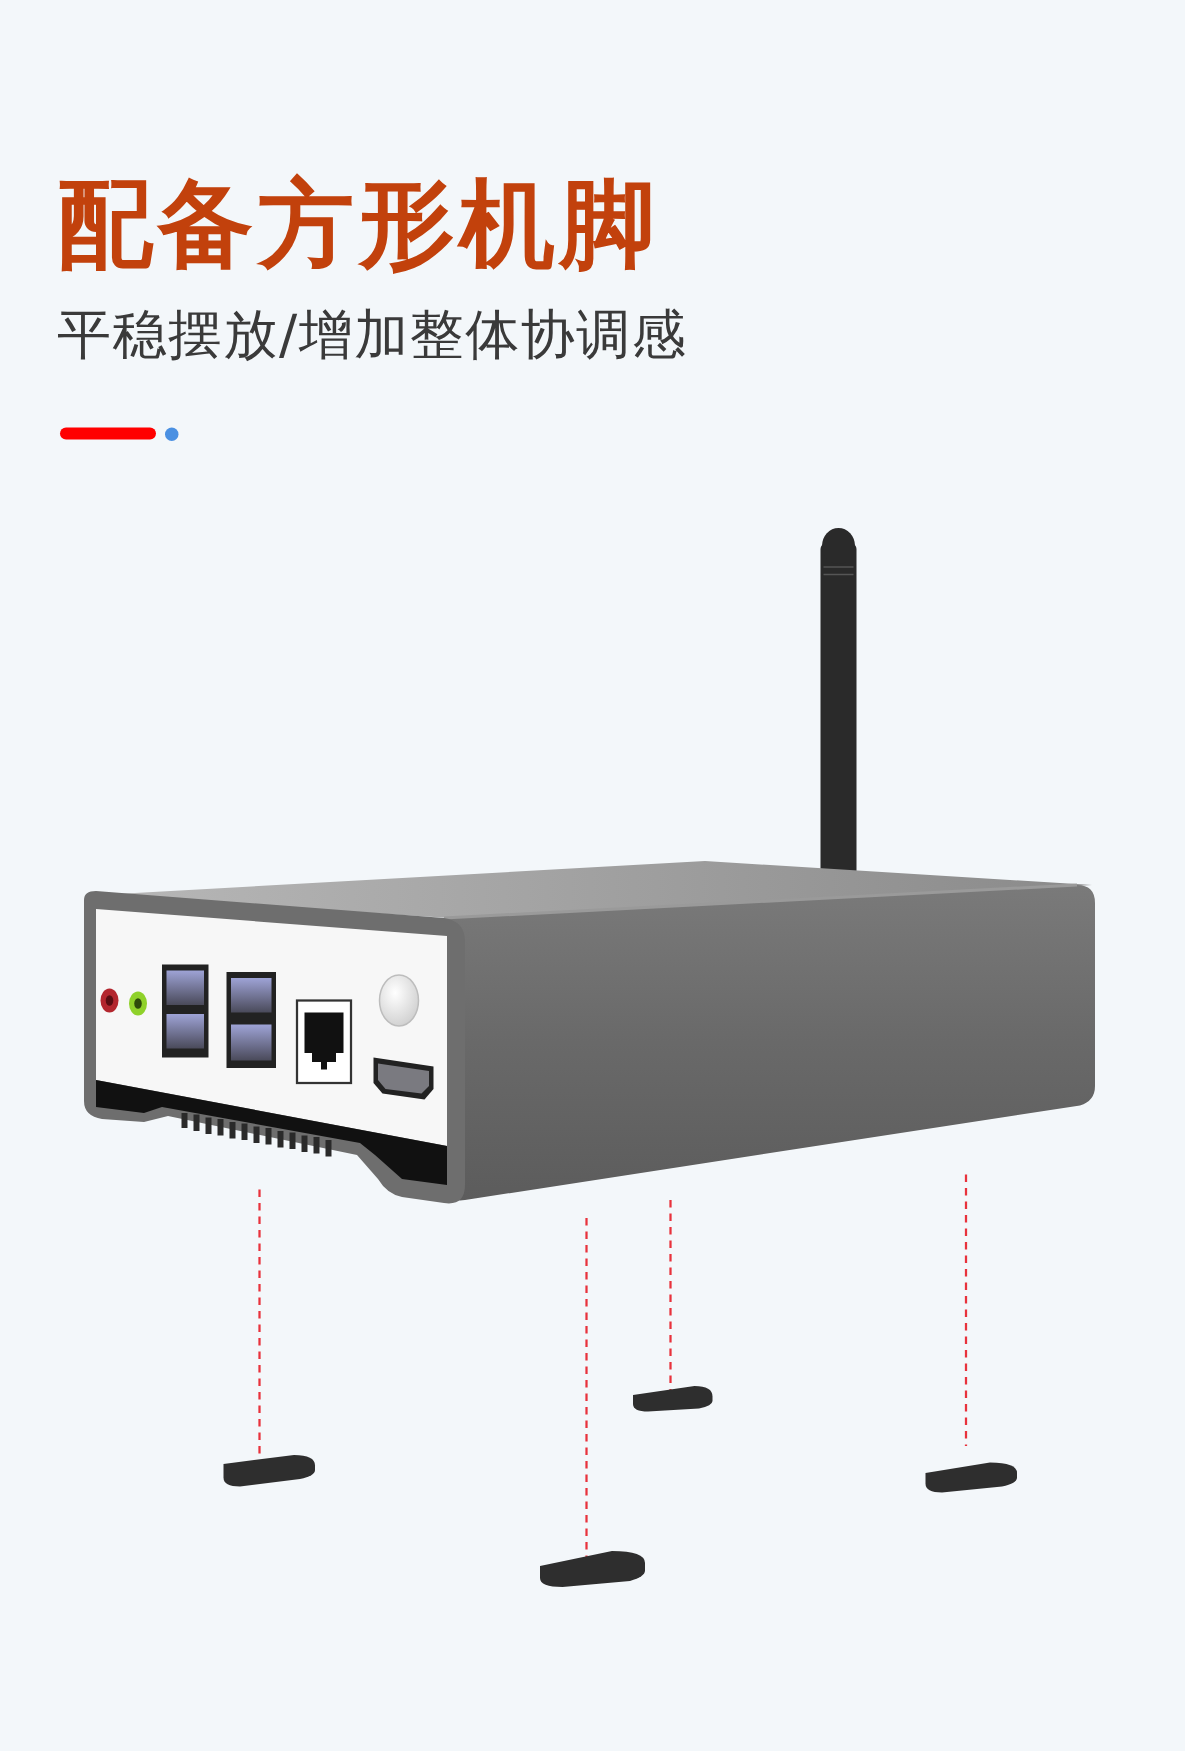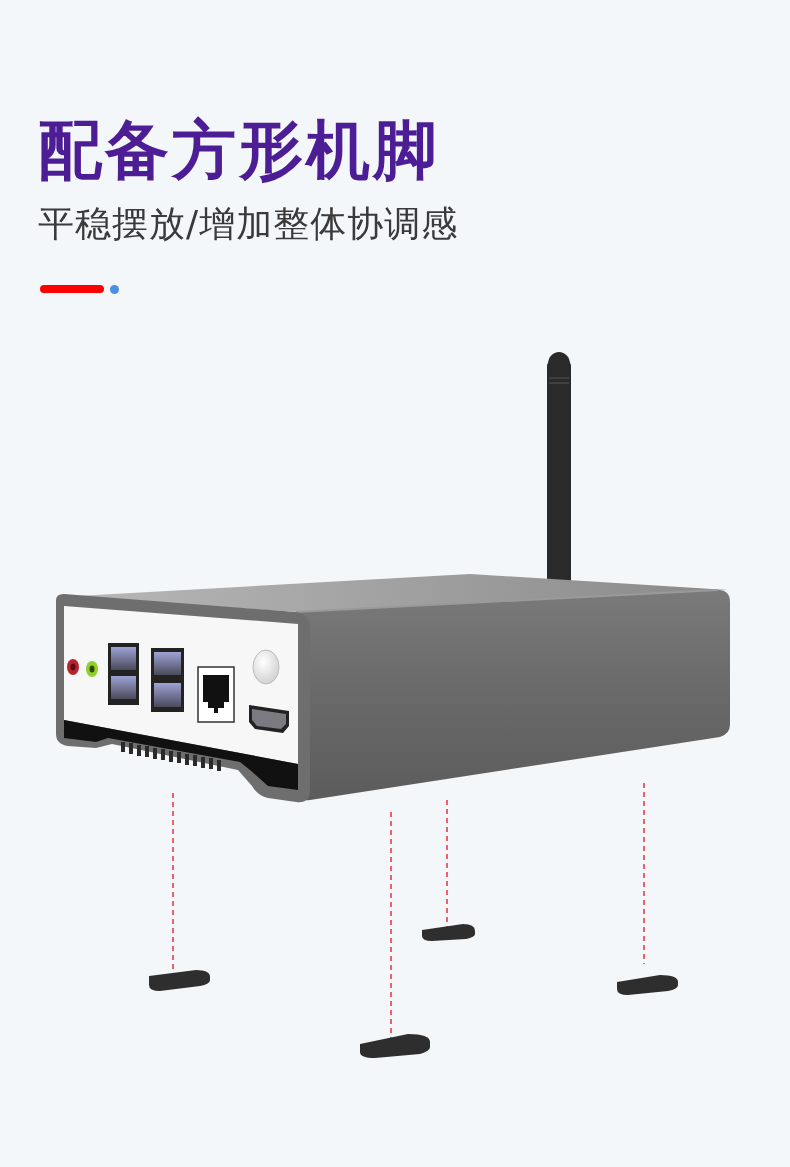--- a/index.html
+++ b/index.html
@@ -4,21 +4,21 @@
 <style>
   html, body { margin: 0; padding: 0; }
   body {
     width: 790px; height: 1167px; overflow: hidden;
     background: #f3f7fa;
     position: relative;
     font-family: "DejaVu Sans", "Liberation Sans", sans-serif;
   }
   .title {
     position: absolute; left: 38px; top: 110px;
-    font-size: 64px; font-weight: bold; color: #4c1d95;
+    font-size: 64px; font-weight: bold; color: #c2410c;
     letter-spacing: 3px; line-height: 80px; white-space: nowrap;
   }
   .subtitle {
     position: absolute; left: 38px; top: 200px;
     font-size: 36px; color: #3a3a3a; letter-spacing: 1px;
     line-height: 48px; white-space: nowrap; text-align: right;
   }
   .accent-bar {
     position: absolute; left: 40px; top: 285px;
     width: 64px; height: 8px; border-radius: 4px;

